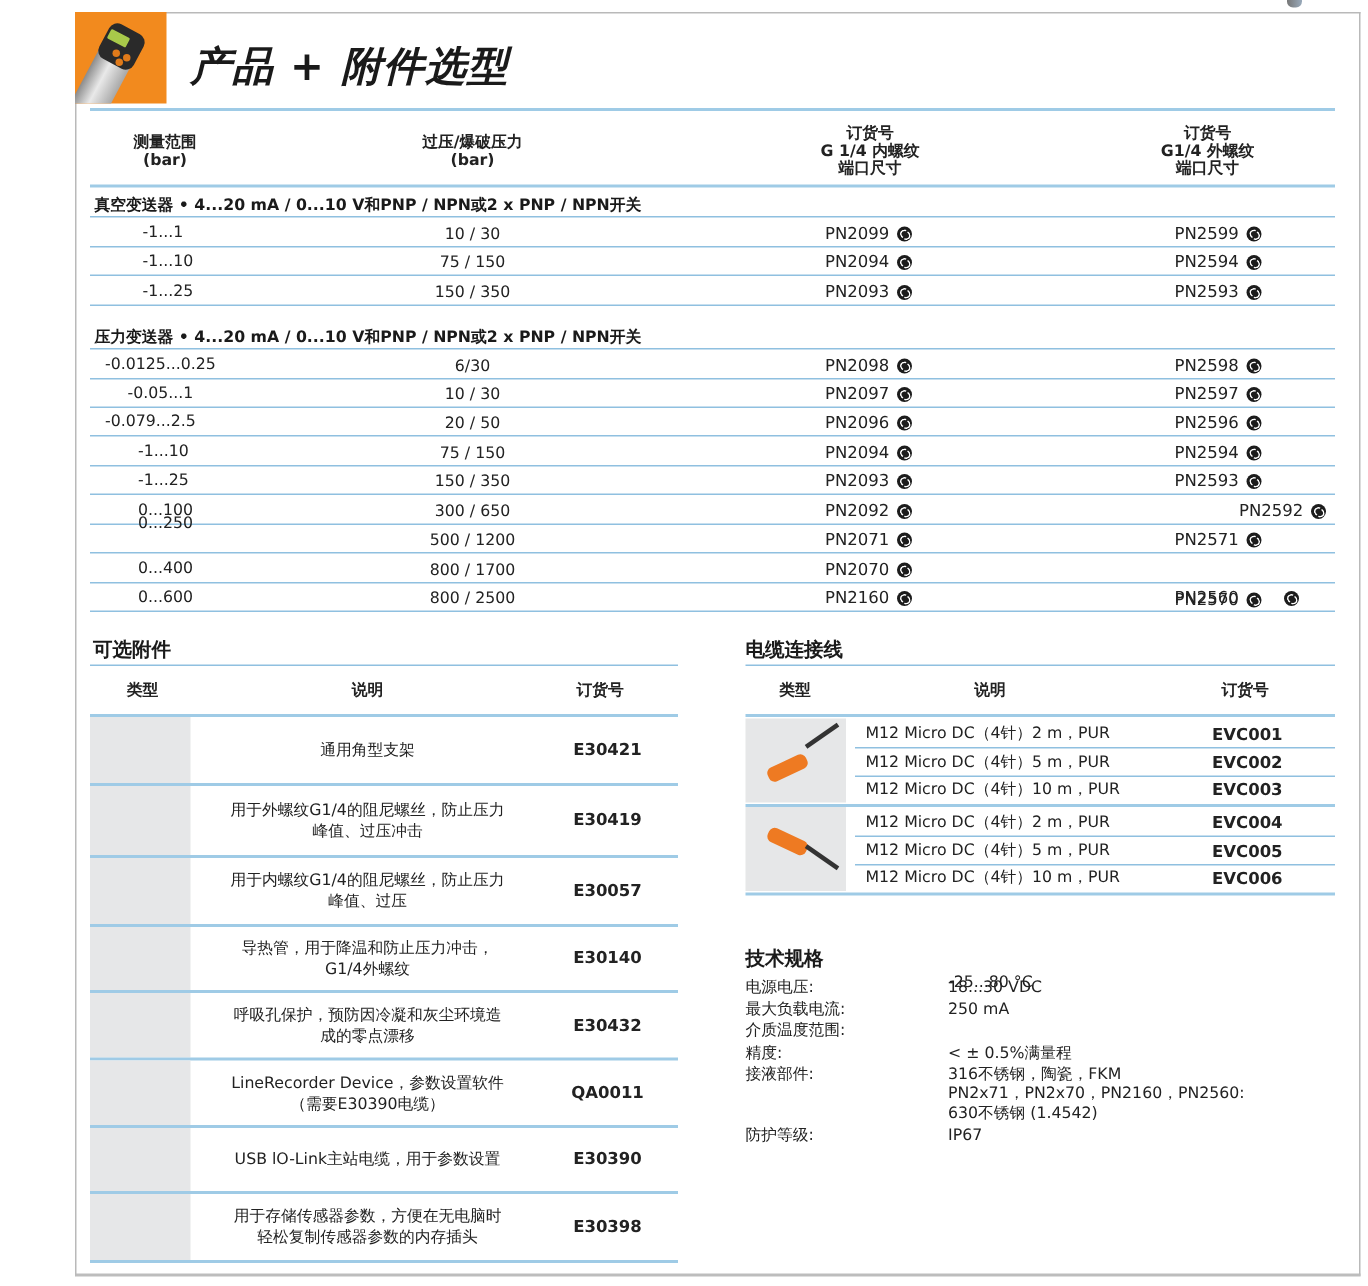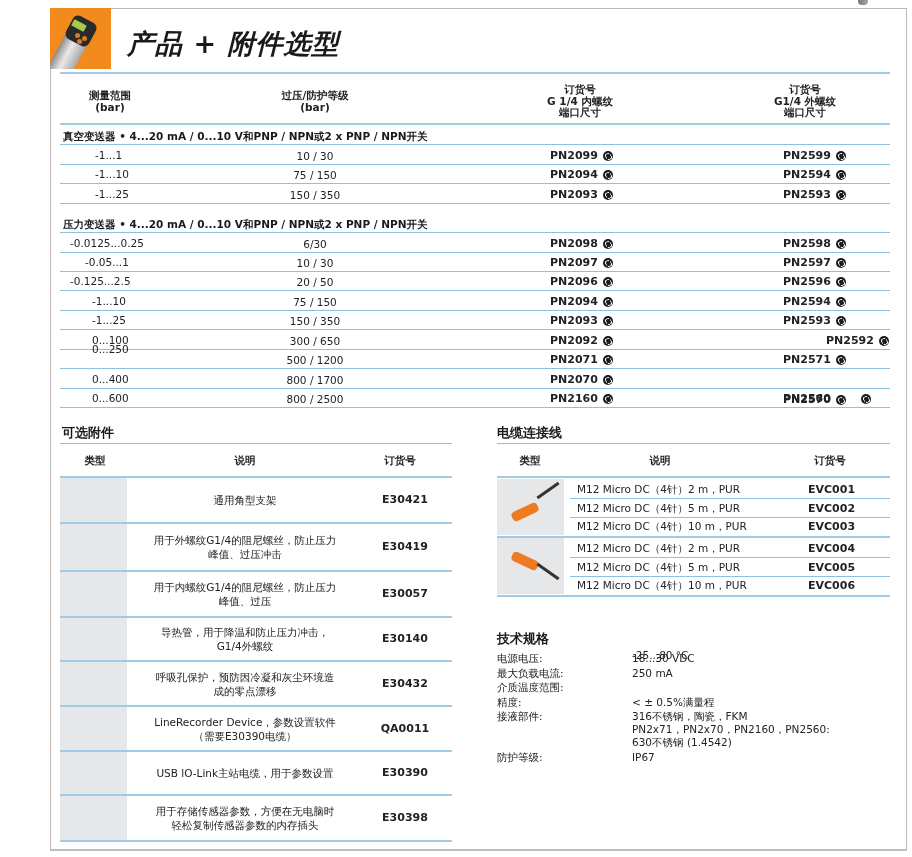--- a/index.html
+++ b/index.html
@@ -19,21 +19,21 @@
   .hero .btn { position: absolute; width: 5px; height: 5px; border-radius: 50%; background: #e07a1a; }
   .page-title { position: absolute; left: 127px; top: 26px; font-size: 27px; font-weight: bold; font-style: italic;
                 color: #1a1a1a; letter-spacing: 1px; }
   .hr { position: absolute; height: 2px; background: #9fcbe6; }
   .hr.thin { height: 1px; background: #8fc0e0; }
 
   .th { position: absolute; font-size: 10.5px; font-weight: bold; text-align: center; line-height: 11.5px; color: #222; }
   .group-title { position: absolute; left: 63px; font-size: 10.5px; font-weight: bold; color: #1a1a1a; white-space: nowrap; }
   .cell { position: absolute; font-size: 10.5px; white-space: nowrap; line-height: 13px; }
   .cell.c { text-align: center; }
-  .pn { position: absolute; font-size: 11px; font-weight: bold; white-space: nowrap; line-height: 13px; display: flex; align-items: center; gap: 5px; }
+  .pn { position: absolute; font-size: 11px; font-weight: normal; white-space: nowrap; line-height: 13px; display: flex; align-items: center; gap: 5px; }
   .ioicon { display: inline-block; width: 10px; height: 10px; border-radius: 50%; background: #1c1c1c; position: relative; }
   .ioicon::before { content: ""; position: absolute; left: 2px; top: 2px; width: 4px; height: 4px;
                     border: 1px solid #fff; border-right-color: transparent; border-bottom-color: transparent; border-radius: 50%; transform: rotate(-20deg); }
   .ioicon::after { content: ""; position: absolute; left: 3px; top: 3px; width: 4px; height: 4px;
                    border: 1px solid #fff; border-left-color: transparent; border-top-color: transparent; border-radius: 50%; transform: rotate(-20deg); }
 
   .sec-title { position: absolute; font-size: 13px; font-weight: bold; color: #1a1a1a; }
   .thumb { position: absolute; background: #e6e7e8; }
   .desc { position: absolute; font-size: 10.5px; text-align: center; line-height: 14px; }
   .code { position: absolute; font-size: 11px; font-weight: bold; text-align: center; }
@@ -56,21 +56,21 @@
   <div class="btn" style="left:27px;top:31px;"></div>
 </div>
 <div class="page-title">产品 + 附件选型</div>
 <div class="hr" style="left:60px;top:72px;width:830px;"></div>
 
 <div class="th" style="left:60px;top:90px;width:100px;">
   <div>测量范围</div>
     <div>(bar)</div>
 </div>
 <div class="th" style="left:250px;top:90px;width:130px;">
-  <div>过压/防护等级</div>
+  <div>过压/爆破压力</div>
     <div>(bar)</div>
 </div>
 <div class="th" style="left:520px;top:84px;width:120px;">
   <div>订货号</div>
     <div>G 1/4 内螺纹</div>
     <div>端口尺寸</div>
 </div>
 <div class="th" style="left:745px;top:84px;width:120px;">
   <div>订货号</div>
     <div>G1/4 外螺纹</div>
@@ -147,21 +147,21 @@
         <span>PN2097</span>
         <span class="ioicon"></span>
       </div>
       <div class="pn" style="left:783px;top:256px;">
         <span>PN2597</span>
         <span class="ioicon"></span>
       </div>
     </div>
     <div class="hr thin" style="left:60px;top:271px;width:830px;"></div>
     <div>
-      <div class="cell" style="left:70px;top:275px;">-0.125...2.5</div>
+      <div class="cell" style="left:70px;top:275px;">-0.079...2.5</div>
       <div class="cell c" style="left:260px;top:276px;width:110px;">20 / 50</div>
       <div class="pn" style="left:550px;top:275px;">
         <span>PN2096</span>
         <span class="ioicon"></span>
       </div>
       <div class="pn" style="left:783px;top:275px;">
         <span>PN2596</span>
         <span class="ioicon"></span>
       </div>
     </div>

